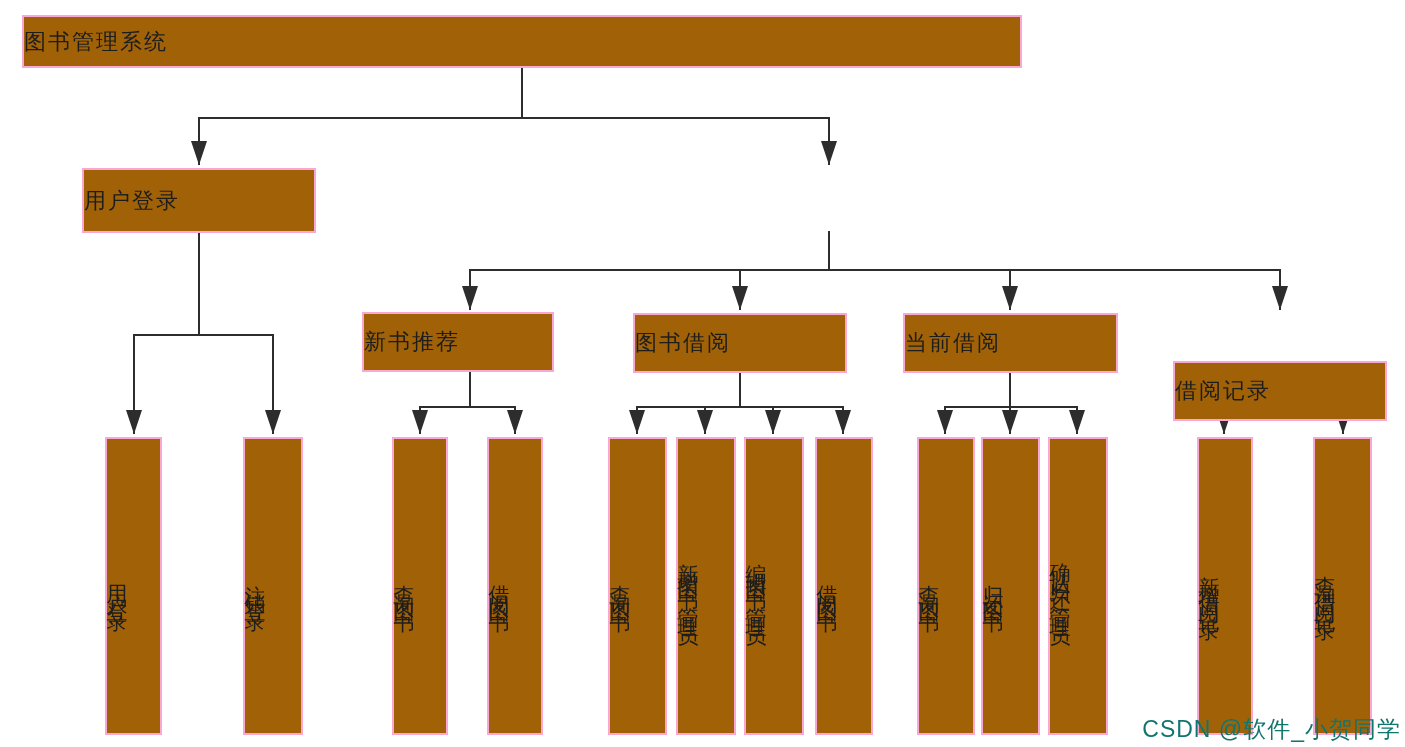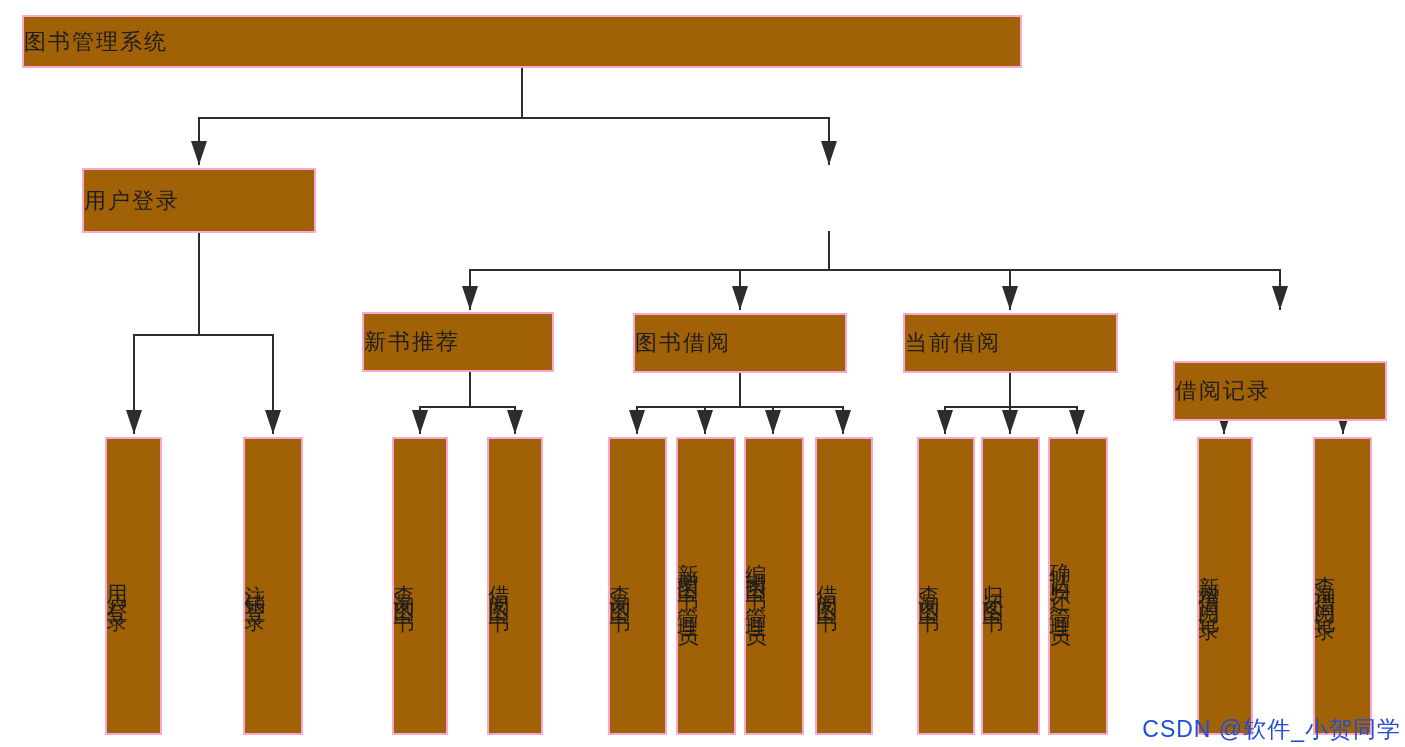--- a/index.html
+++ b/index.html
@@ -41,21 +41,21 @@
     font-size: 21px;
     line-height: 1;
     letter-spacing: 9px;
     color: #1d1d1d;
   }
   .watermark {
     position: absolute;
     right: 4px;
     bottom: 2px;
     font-size: 23px;
-    color: #1d4ed8;
+    color: #0f766e;
     letter-spacing: 1px;
     white-space: nowrap;
     z-index: 5;
   }
 </style>
 </head>
 <body>
 
 <div class="canvas">
 

